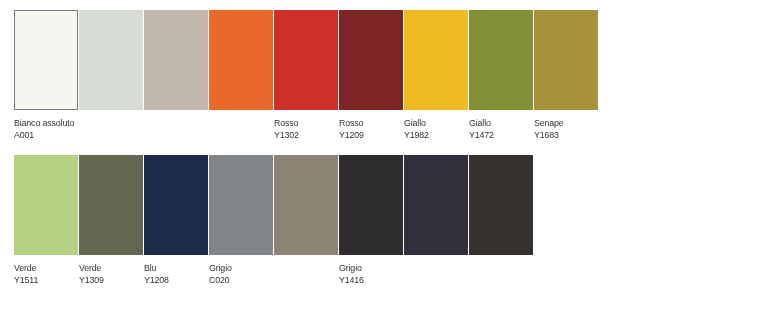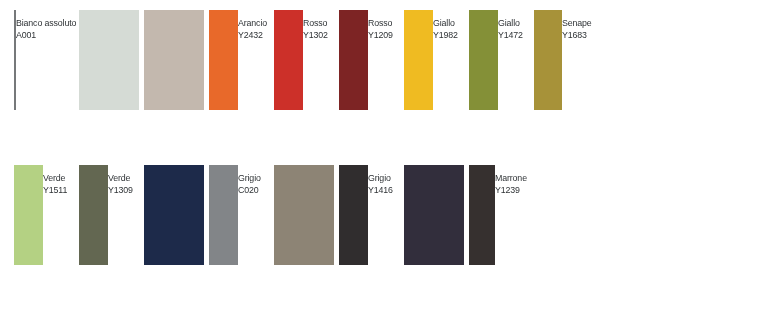--- a/index.html
+++ b/index.html
@@ -22,27 +22,27 @@
     box-sizing: border-box;
   }
   .row {
     position: absolute;
     left: 14px;
     display: flex;
     flex-direction: row;
     align-items: flex-start;
   }
   .row-1 { top: 10px; }
-  .row-2 { top: 165px; }
+  .row-2 { top: 155px; }
 
   .swatch-cell {
     width: 60px;
     margin-right: 5px;
     display: flex;
-    flex-direction: row;
+    flex-direction: column;
     align-items: flex-start;
   }
   .swatch-chip {
     width: 64px;
     height: 100px;
     box-sizing: border-box;
     display: block;
   }
   .swatch-chip.bordered {
     border: 1px solid #76787a;
@@ -83,24 +83,20 @@
         </div>
       </div>
       <div class="swatch-cell">
         <div class="swatch-chip" style="background-color: rgb(213, 219, 213);"></div>
       </div>
       <div class="swatch-cell">
         <div class="swatch-chip" style="background-color: rgb(195, 184, 174);"></div>
       </div>
       <div class="swatch-cell">
         <div class="swatch-chip" style="background-color: rgb(232, 105, 42);"></div>
-        <div class="swatch-label">
-          <span class="swatch-name">Arancio</span>
-          <span class="swatch-code">Y2432</span>
-        </div>
       </div>
       <div class="swatch-cell">
         <div class="swatch-chip" style="background-color: rgb(204, 48, 41);"></div>
         <div class="swatch-label">
           <span class="swatch-name">Rosso</span>
           <span class="swatch-code">Y1302</span>
         </div>
       </div>
       <div class="swatch-cell">
         <div class="swatch-chip" style="background-color: rgb(125, 36, 36);"></div>
@@ -141,20 +137,24 @@
       </div>
       <div class="swatch-cell">
         <div class="swatch-chip" style="background-color: rgb(99, 103, 81);"></div>
         <div class="swatch-label">
           <span class="swatch-name">Verde</span>
           <span class="swatch-code">Y1309</span>
         </div>
       </div>
       <div class="swatch-cell">
         <div class="swatch-chip" style="background-color: rgb(29, 42, 74);"></div>
+        <div class="swatch-label">
+          <span class="swatch-name">Blu</span>
+          <span class="swatch-code">Y1208</span>
+        </div>
       </div>
       <div class="swatch-cell">
         <div class="swatch-chip" style="background-color: rgb(130, 133, 136);"></div>
         <div class="swatch-label">
           <span class="swatch-name">Grigio</span>
           <span class="swatch-code">C020</span>
         </div>
       </div>
       <div class="swatch-cell">
         <div class="swatch-chip" style="background-color: rgb(141, 132, 117);"></div>
@@ -164,19 +164,15 @@
         <div class="swatch-label">
           <span class="swatch-name">Grigio</span>
           <span class="swatch-code">Y1416</span>
         </div>
       </div>
       <div class="swatch-cell">
         <div class="swatch-chip" style="background-color: rgb(50, 46, 60);"></div>
       </div>
       <div class="swatch-cell">
         <div class="swatch-chip" style="background-color: rgb(54, 48, 47);"></div>
-        <div class="swatch-label">
-          <span class="swatch-name">Marrone</span>
-          <span class="swatch-code">Y1239</span>
-        </div>
       </div>
     </div>
 </div>
 
 </body></html>

